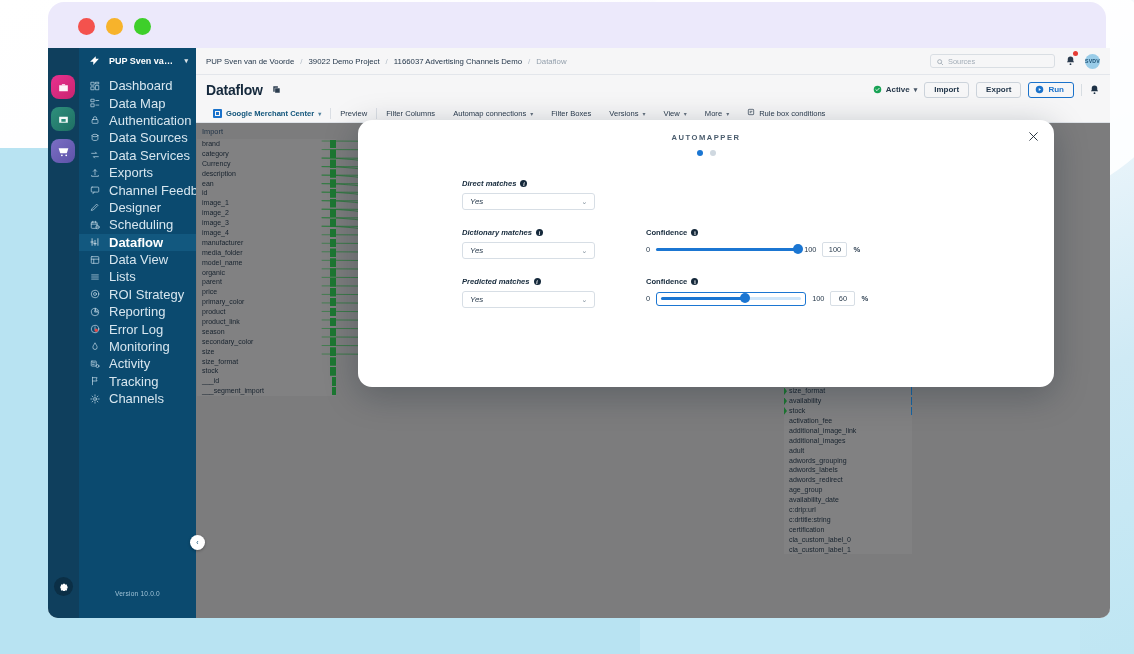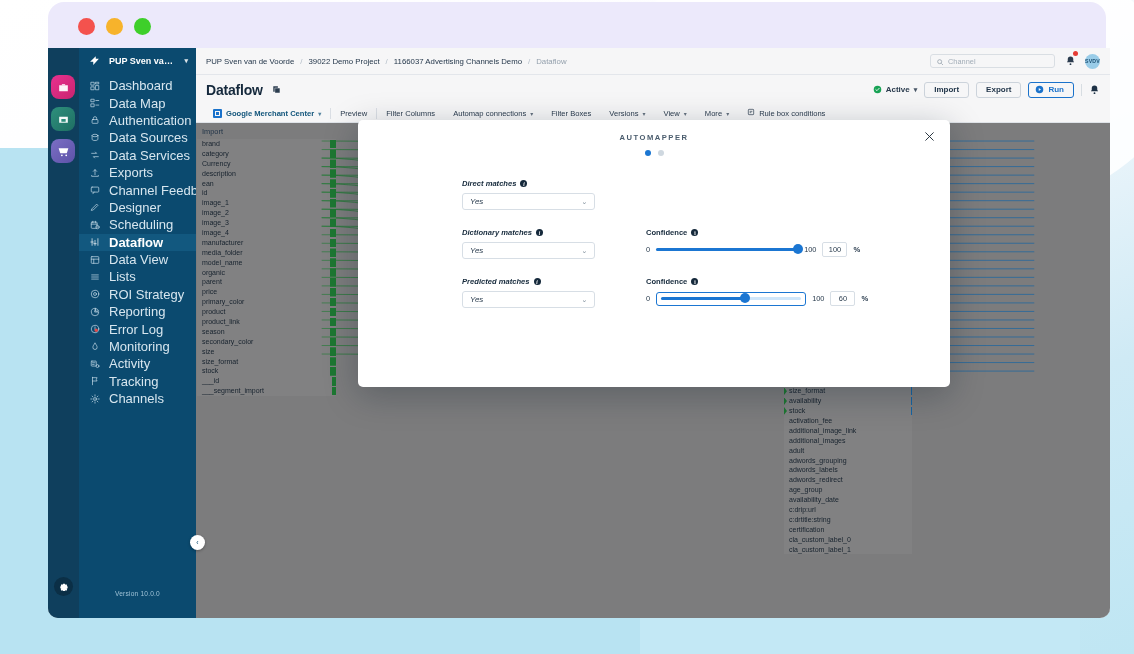--- a/index.html
+++ b/index.html
@@ -205,22 +205,22 @@
     width: 11px; height: 8.6px; background: #1668a8;
     clip-path: polygon(0 0, 70% 0, 100% 50%, 70% 100%, 0 100%);
   }
 
   .wires { position: absolute; inset: 0; pointer-events: none; }
 
   
   .scrim { position: absolute; inset: 0; background: rgba(20,30,40,.04); }
   .modal {
     position: absolute; left: 358px; top: 120px;
-    width: 592px; height: 267px;
-    background: #ffffff; border-radius: 5px;
+    width: 696px; height: 267px;
+    background: #ffffff; border-radius: 14px;
     box-shadow: 0 8px 34px rgba(10,25,40,.28);
     overflow: hidden;
   }
   .modal-close {
     position: absolute; right: 13px; top: 9px;
     width: 15px; height: 15px; display: flex; align-items: center; justify-content: center;
   }
   .modal-close svg { width: 13px; height: 13px; stroke: #1a2733; stroke-width: 1.7; stroke-linecap: round; }
   .modal-eyebrow {
     text-align: center; margin-top: 13px;
@@ -521,21 +521,21 @@
           <span class="crumb-sep">/</span>
           <span class="crumb muted">Dataflow</span>
         </div>
       <div class="search-box">
         <span>
           <svg viewBox="0 0 24 24">
               <circle cx="11" cy="11" r="6"></circle>
               <path d="M16 16l5 5"></path>
             </svg>
         </span>
-        <span class="search-ph">Channel</span>
+        <span class="search-ph">Sources</span>
       </div>
       <div class="bell-badge">
         <svg viewBox="0 0 24 24">
             <path d="M12 3a6 6 0 00-6 6v4l-2 3h16l-2-3V9a6 6 0 00-6-6z"></path>
             <circle cx="12" cy="20" r="2"></circle>
           </svg>
         <span class="badge-dot"></span>
       </div>
       <div class="avatar">SVDV</div>
     </div>

